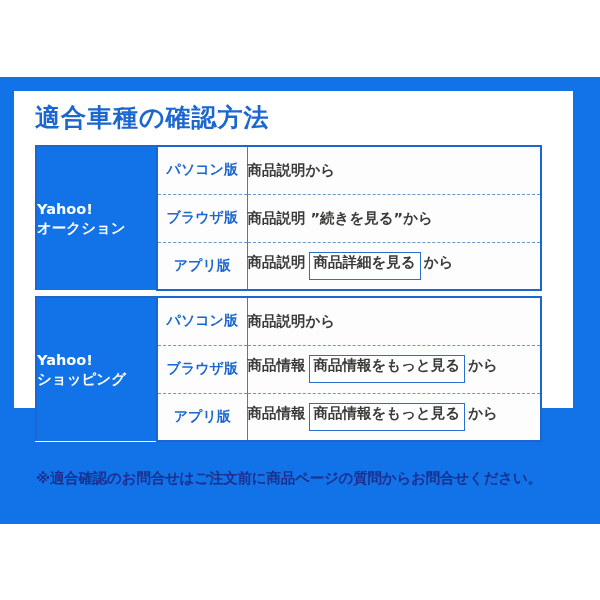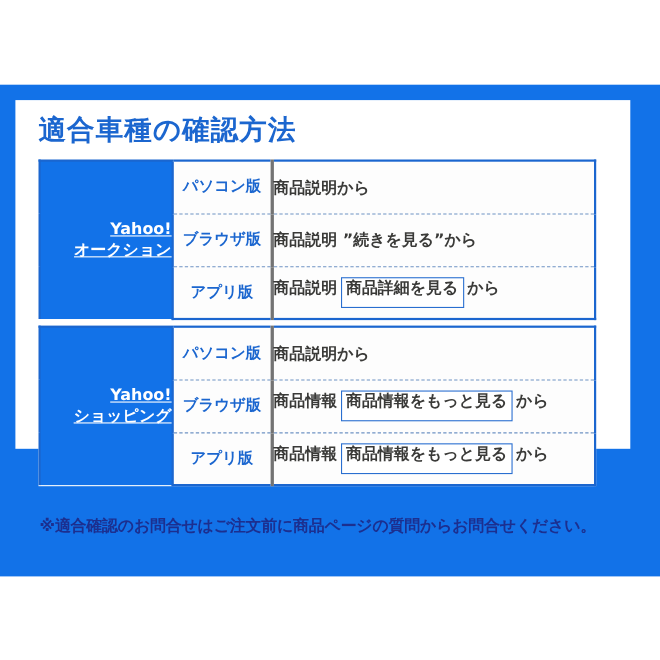--- a/index.html
+++ b/index.html
@@ -79,38 +79,37 @@
 
   
   col.c-brand  { width: 121px; }
   col.c-device { width: 90px;  }
   col.c-how    { width: 294px; }
 
   
   td.brand {
     background: #1272e8;
     color: #ffffff;
-    text-align: right;
+    text-align: left;
     font-weight: bold;
     font-size: 14.5px;
     line-height: 1.25;
     border-left: 2px solid #1b66cf;
-    text-decoration: underline;
   }
   td.brand .brand-l1 { display:block; }
   td.brand .brand-l2 { display:block; }
 
   
   td.device {
     color: #1b66cf;
     font-weight: bold;
     font-size: 14px;
     text-align: center;
     border-left: 2px solid #1b66cf;
-    border-right: 3px solid #737373;
+    border-right: 1px solid #737373;
     height: 48px;
   }
 
   
   td.how {
     color: #3a3a38;
     font-weight: bold;
     font-size: 14.5px;
     padding-left: 11px;
     border-right: 2px solid #1b66cf;

